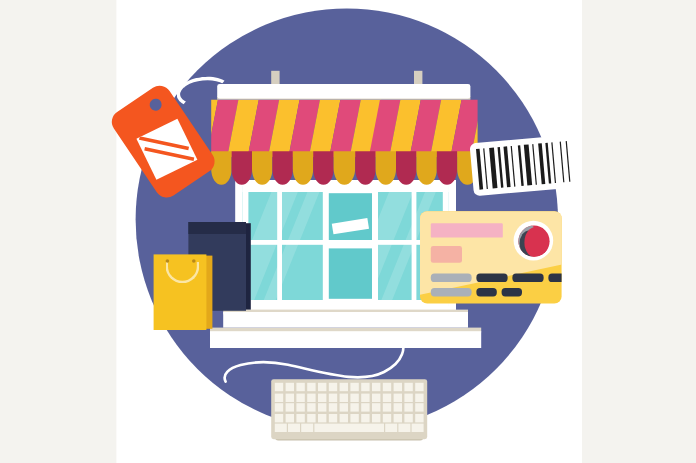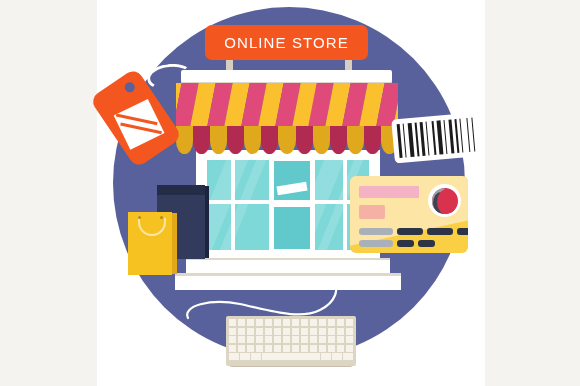--- a/index.html
+++ b/index.html
@@ -462,23 +462,20 @@
   <div class="panel"></div>
   <div class="circle"></div>
 
   <svg class="cable" width="200" height="60">
     <path d="M8 38 C 2 26, 30 18, 60 24 C 92 31, 120 40, 140 30 C 156 22, 160 8, 152 2" fill="none" stroke="#ffffff" stroke-width="2.2" stroke-linecap="round"></path>
   </svg>
 
   <div class="sign-post left"></div>
   <div class="sign-post right"></div>
 
-  <div class="sign">
-    <span class="sign-text">ONLINE STORE</span>
-  </div>
 
   <div class="header-bar-shadow"></div>
   <div class="header-bar"></div>
 
   <div class="awning">
     <div class="awning-stripes" id="awningStripes">
         <div class="awn-strip" style="background: rgb(251, 192, 45);"></div>
         <div class="awn-strip" style="background: rgb(224, 74, 122);"></div>
         <div class="awn-strip" style="background: rgb(251, 192, 45);"></div>
         <div class="awn-strip" style="background: rgb(224, 74, 122);"></div>

